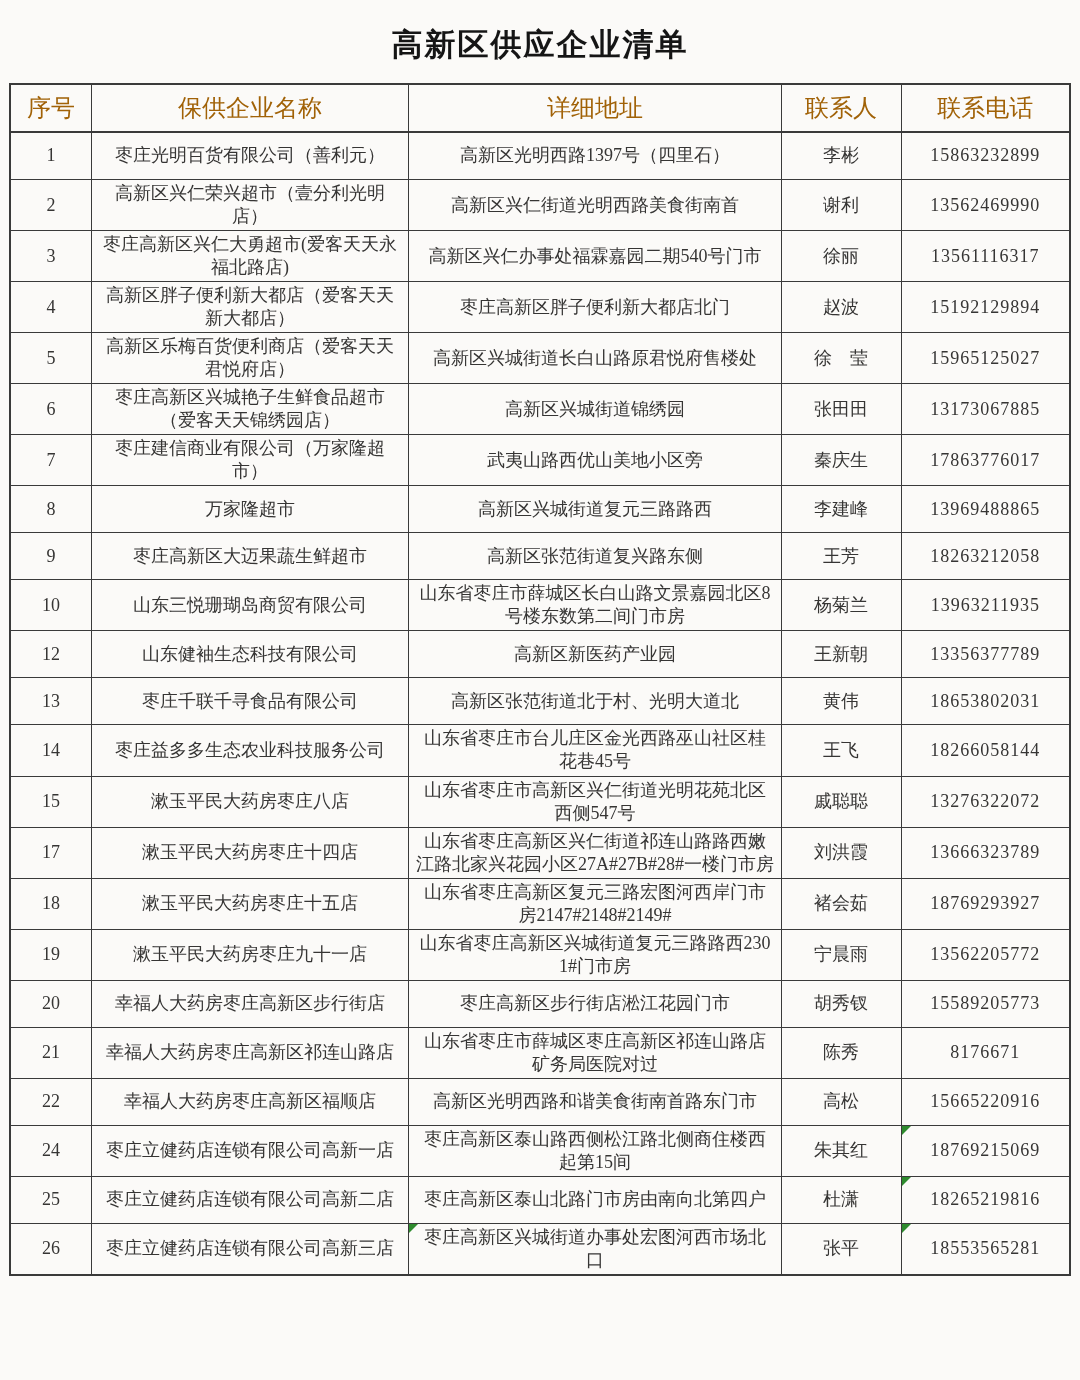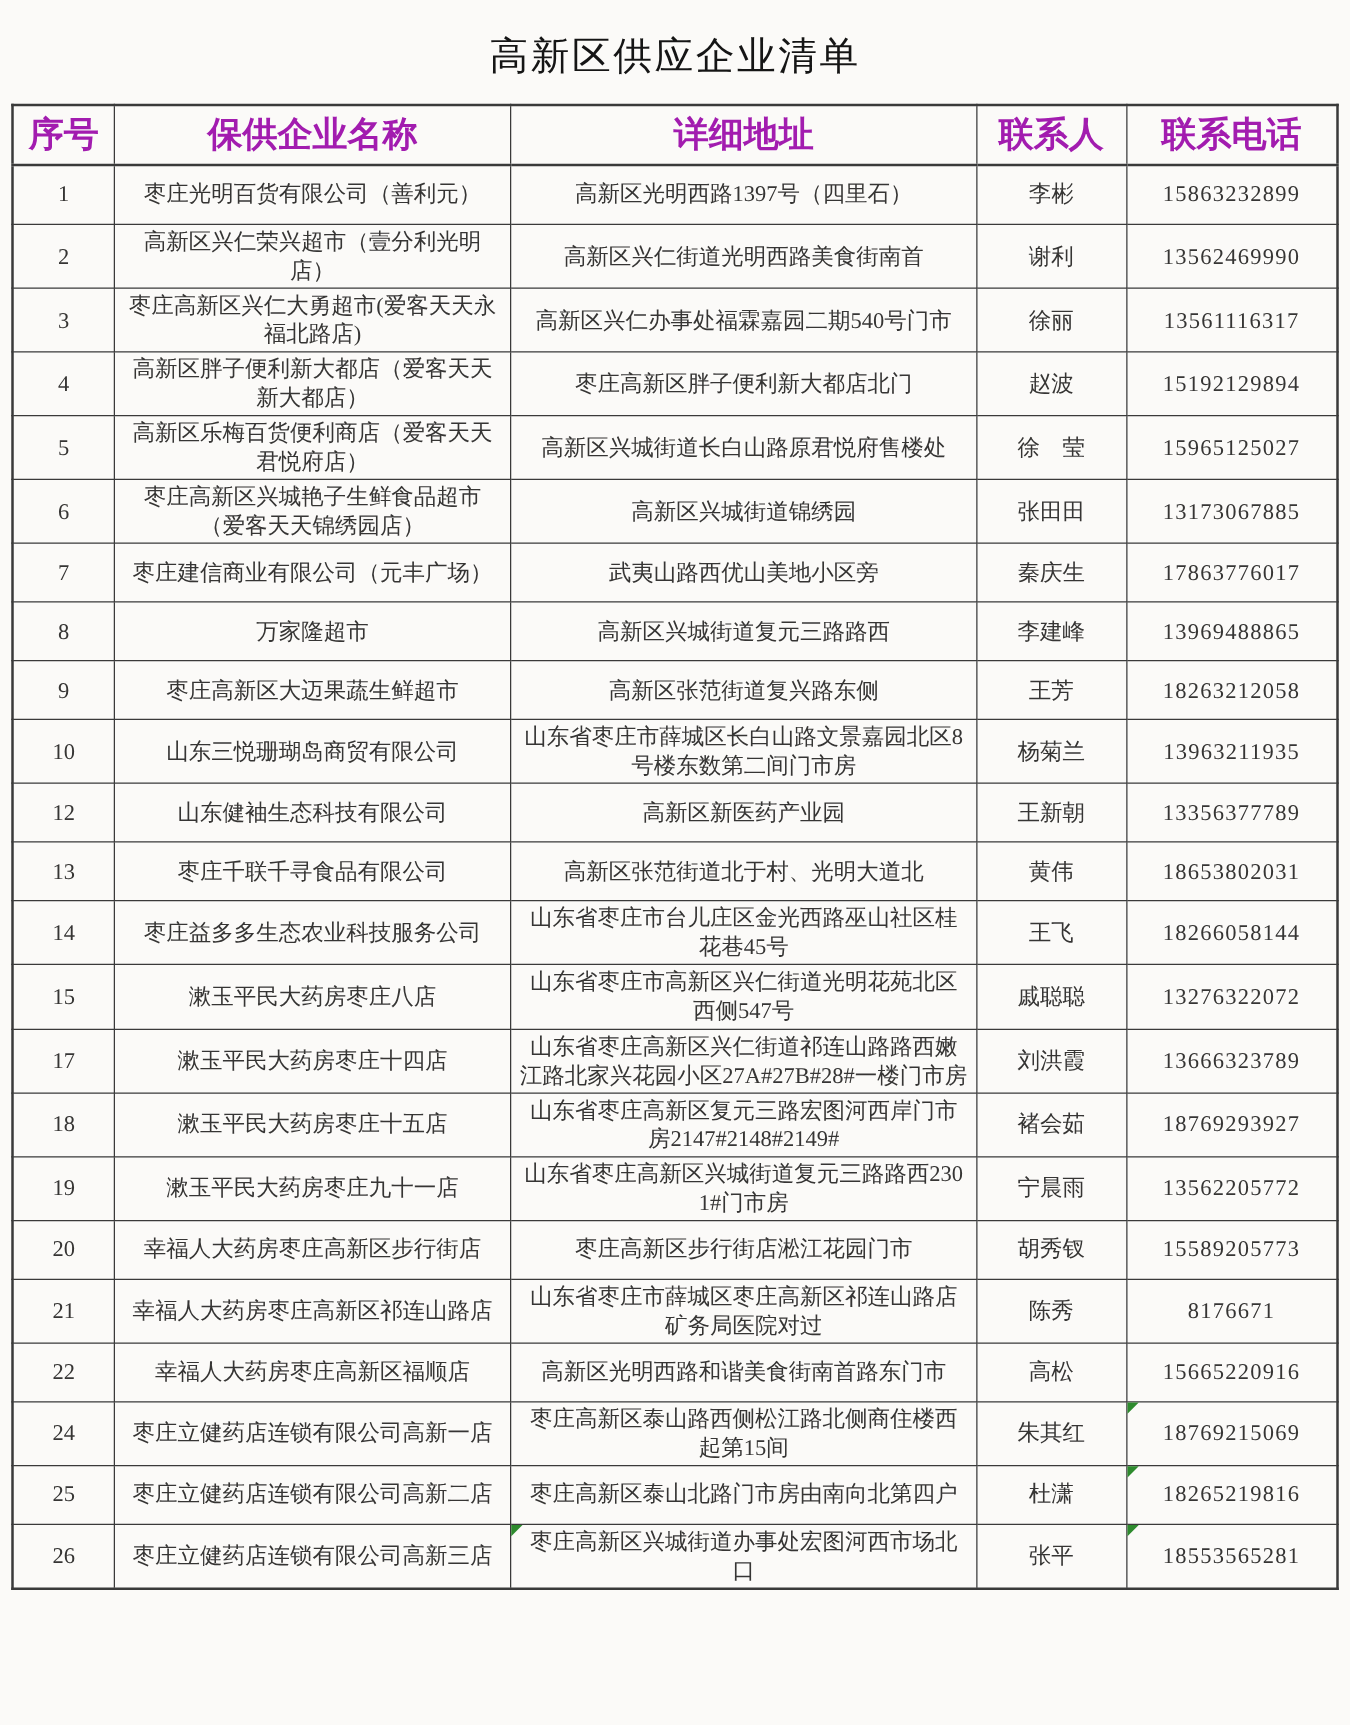--- a/index.html
+++ b/index.html
@@ -12,21 +12,21 @@
     box-sizing:border-box;
     width:1080px;
     min-height:1380px;
     margin:0 auto;
     background:#fbfaf8;
     padding:8px 9px 12px 9px;
   }
   .title{
     text-align:center;
     font-size:31px;
-    font-weight:normal;
+    font-weight:bold;
     color:#151515;
     letter-spacing:2px;
     margin:16px 0 17px 0;
   }
   table.supplier{
     width:100%;
     border-collapse:collapse;
     table-layout:fixed;
     border:2px solid #3a3a3a;
   }
@@ -38,23 +38,23 @@
   th,td{
     border:1.5px solid #3a3a3a;
     text-align:center;
     vertical-align:middle;
     position:relative;
     color:#363534;
     padding:2px 6px;
     word-break:break-all;
   }
   th{
-    font-size:28px;
-    font-weight:bold;
-    color:#a21caf;
+    font-size:24px;
+    font-weight:normal;
+    color:#a16207;
     height:42px;
     border-bottom:2.5px solid #3a3a3a;
   }
   td{
     font-size:18px;
     line-height:1.28;
     height:42px;
   }
   td.cell-phone{
     letter-spacing:1px;
@@ -130,21 +130,21 @@
         </tr>
         <tr>
           <td class="cell-no">6</td>
           <td class="cell-name">枣庄高新区兴城艳子生鲜食品超市（爱客天天锦绣园店）</td>
           <td class="cell-addr">高新区兴城街道锦绣园</td>
           <td class="cell-contact">张田田</td>
           <td class="cell-phone">13173067885</td>
         </tr>
         <tr>
           <td class="cell-no">7</td>
-          <td class="cell-name">枣庄建信商业有限公司（元丰广场）</td>
+          <td class="cell-name">枣庄建信商业有限公司（万家隆超市）</td>
           <td class="cell-addr">武夷山路西优山美地小区旁</td>
           <td class="cell-contact">秦庆生</td>
           <td class="cell-phone">17863776017</td>
         </tr>
         <tr>
           <td class="cell-no">8</td>
           <td class="cell-name">万家隆超市</td>
           <td class="cell-addr">高新区兴城街道复元三路路西</td>
           <td class="cell-contact">李建峰</td>
           <td class="cell-phone">13969488865</td>

